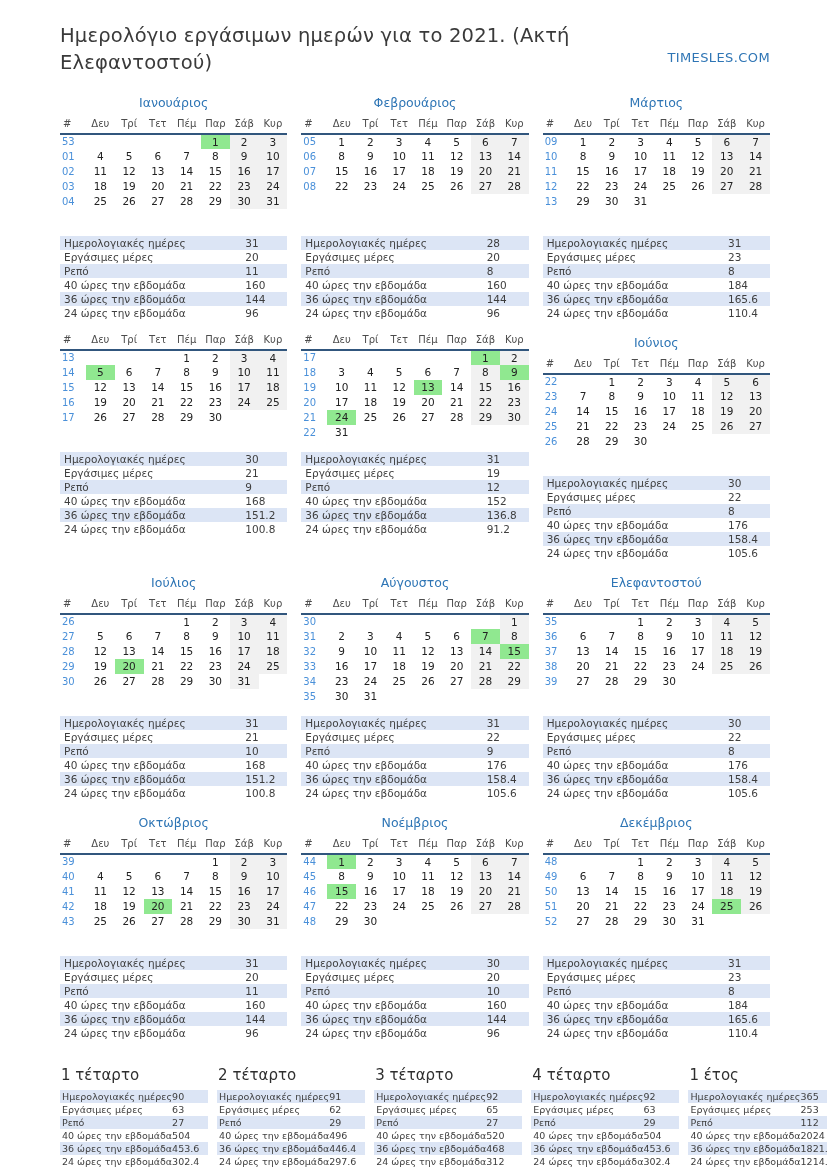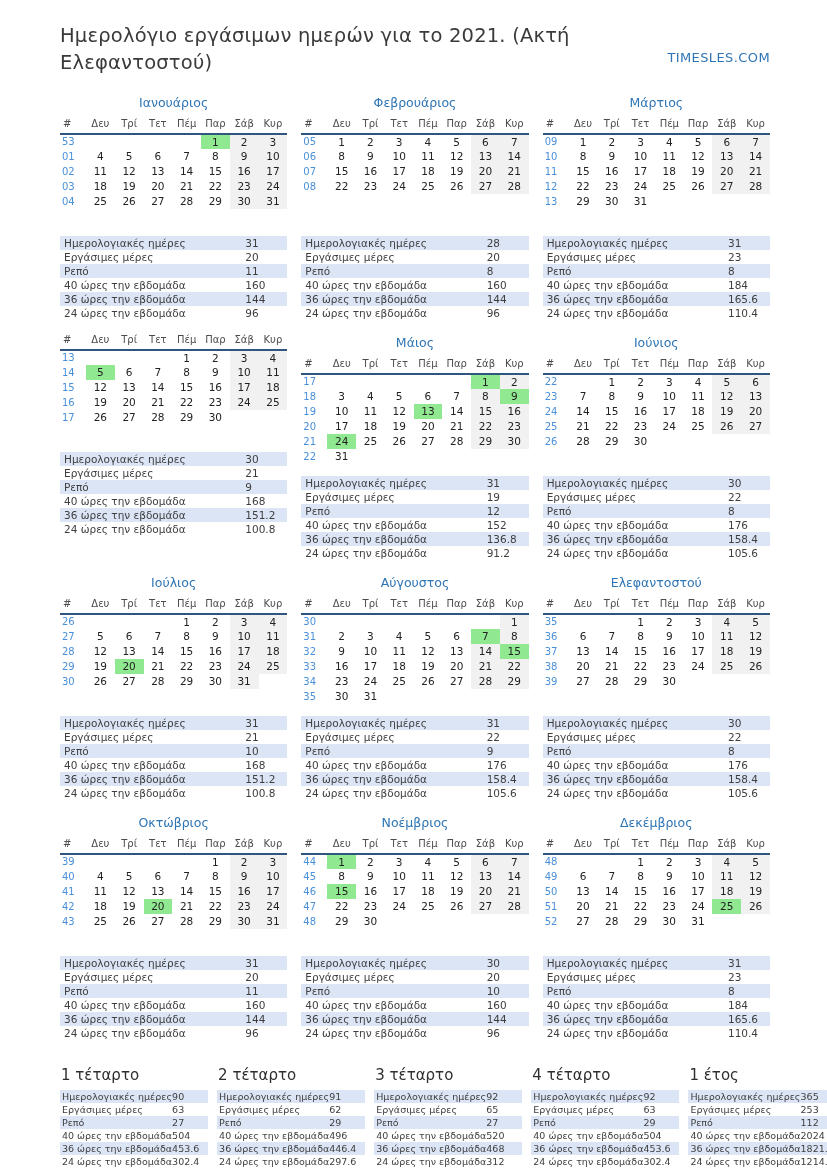--- a/index.html
+++ b/index.html
@@ -444,21 +444,20 @@
             <span class="slabel">36 ώρες την εβδομάδα</span>
             <span class="sval">151.2</span>
           </div>
           <div class="srow">
             <span class="slabel">24 ώρες την εβδομάδα</span>
             <span class="sval">100.8</span>
           </div>
         </div>
       </div>
       <div class="month-block">
-        <div class="month-title">Μάιος</div>
         <div class="cal-area">
           <table class="cal">
             <thead>
               <tr>
                 <th class="wk-h">#</th>
                 <th>Δευ</th>
                 <th>Τρί</th>
                 <th>Τετ</th>
                 <th>Πέμ</th>
                 <th>Παρ</th>

